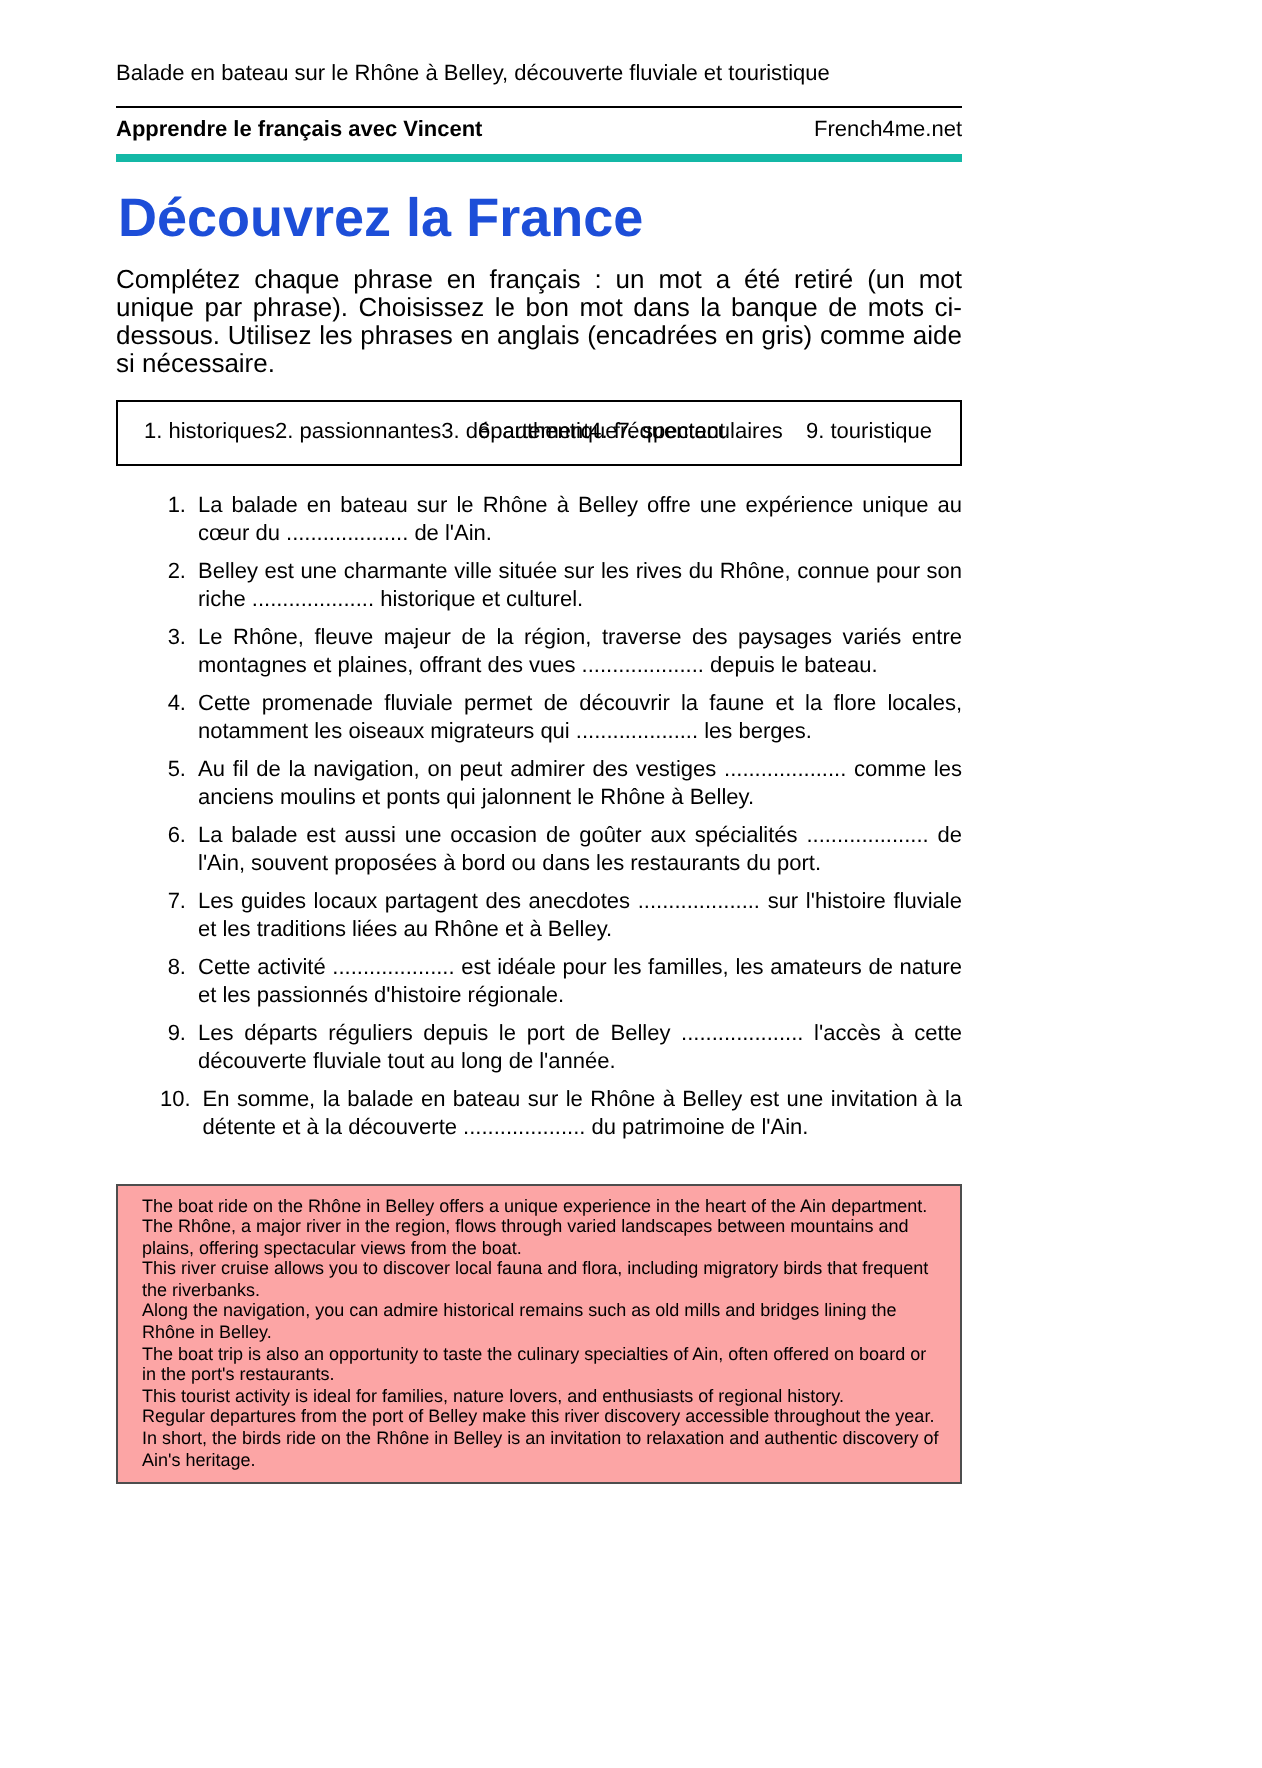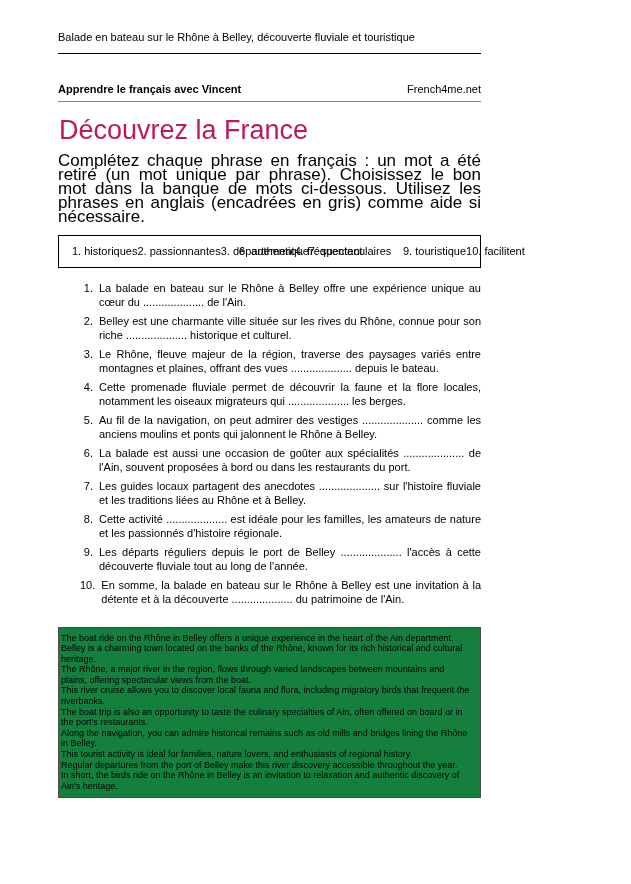--- a/index.html
+++ b/index.html
@@ -26,41 +26,40 @@
     line-height: 13px;
     padding-bottom: 9px;
     border-bottom: 1px solid #000000;
     color: #000000;
   }
   .brand-row {
     display: flex;
     justify-content: space-between;
     align-items: center;
     padding: 5px 0;
-    border-bottom: 1px solid #14b8a6;
+    border-bottom: 4px solid #14b8a6;
     font-size: 11px;
     line-height: 13px;
     color: #000000;
-    margin-top: 24px;
   }
   .brand-left { font-weight: bold; }
 
   
   .main-title {
     margin: 13px 0 9px 1px;
     font-size: 27px;
     line-height: 30px;
-    font-weight: normal;
-    color: #be185d;
+    font-weight: bold;
+    color: #1d4ed8;
     letter-spacing: 0px;
   }
 
   
   .instructions {
-    font-size: 17px;
+    font-size: 13px;
     line-height: 14px;
     text-align: justify;
     color: #000000;
   }
 
   
   .word-bank {
     margin-top: 11px;
     border: 1px solid #000000;
     padding: 6px 13px 5px 13px;
@@ -94,23 +93,23 @@
     margin-right: 6px;
   }
   .s-text {
     flex: 1;
     text-align: justify;
   }
 
   
   .english-box {
     margin-top: 20px;
-    background: #15803d;
+    background: #fca5a5;
     border: 1px solid #4d4d4d;
-    padding: 5px 8px 6px 2px;
+    padding: 5px 8px 6px 12px;
   }
   .english-box p {
     font-size: 9px;
     line-height: 10.6px;
     color: #000000;
   }
 </style>
 </head>
 <body>
 
@@ -133,21 +132,20 @@
         <div class="wb-item"><span>2.</span> <span>passionnantes</span></div>
         <div class="wb-item"><span>3.</span> <span>département</span></div>
         <div class="wb-item"><span>4.</span> <span>fréquentent</span></div>
       </div>
       <div class="wb-col">
         <div class="wb-item"><span>6.</span> <span>authentique</span></div>
         <div class="wb-item"><span>7.</span> <span>spectaculaires</span></div>
       </div>
       <div class="wb-col">
         <div class="wb-item"><span>9.</span> <span>touristique</span></div>
-        <div class="wb-item"><span>10.</span> <span>facilitent</span></div>
       </div>
     </div>
 
     <ol class="sentences">
       <li class="sentence">
           <span class="s-num">1.</span>
           <span class="s-text">La balade en bateau sur le Rhône à Belley offre une expérience unique au cœur du .................... de l'Ain.</span>
         </li>
       <li class="sentence">
           <span class="s-num">2.</span>
@@ -182,24 +180,23 @@
           <span class="s-text">Les départs réguliers depuis le port de Belley .................... l'accès à cette découverte fluviale tout au long de l'année.</span>
         </li>
       <li class="sentence">
           <span class="s-num">10.</span>
           <span class="s-text">En somme, la balade en bateau sur le Rhône à Belley est une invitation à la détente et à la découverte .................... du patrimoine de l'Ain.</span>
         </li>
     </ol>
 
     <div class="english-box">
       <p>The boat ride on the Rhône in Belley offers a unique experience in the heart of the Ain department.</p>
-      <p>Belley is a charming town located on the banks of the Rhône, known for its rich historical and cultural heritage.</p>
       <p>The Rhône, a major river in the region, flows through varied landscapes between mountains and plains, offering spectacular views from the boat.</p>
       <p>This river cruise allows you to discover local fauna and flora, including migratory birds that frequent the riverbanks.</p>
+      <p>Along the navigation, you can admire historical remains such as old mills and bridges lining the Rhône in Belley.</p>
       <p>The boat trip is also an opportunity to taste the culinary specialties of Ain, often offered on board or in the port's restaurants.</p>
-      <p>Along the navigation, you can admire historical remains such as old mills and bridges lining the Rhône in Belley.</p>
       <p>This tourist activity is ideal for families, nature lovers, and enthusiasts of regional history.</p>
       <p>Regular departures from the port of Belley make this river discovery accessible throughout the year.</p>
       <p>In short, the birds ride on the Rhône in Belley is an invitation to relaxation and authentic discovery of Ain's heritage.</p>
     </div>
 
   </div>
 </div>
 
 </body></html>

